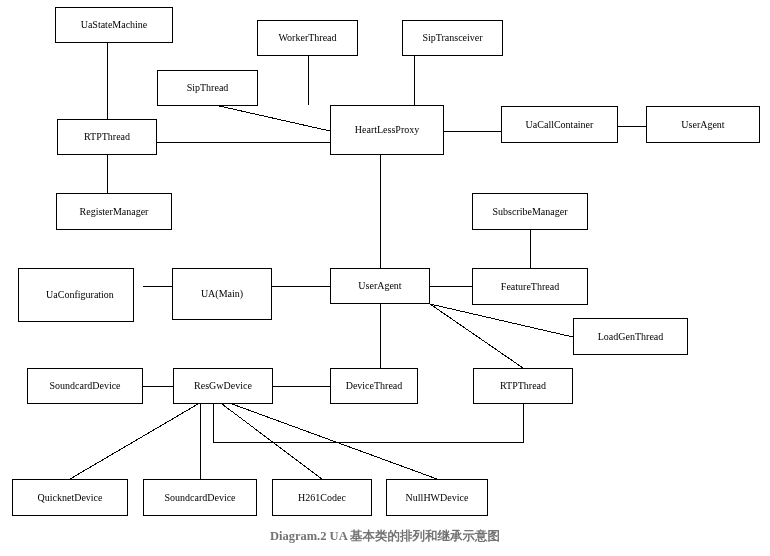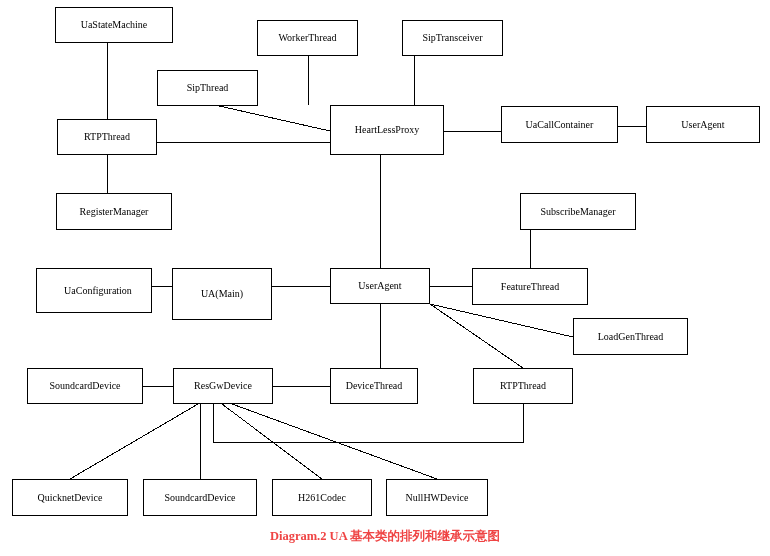--- a/index.html
+++ b/index.html
@@ -44,21 +44,21 @@
   }
   #caption {
     position: absolute;
     left: 0;
     top: 528px;
     width: 770px;
     text-align: center;
     font-family: "Liberation Serif", "DejaVu Serif", serif;
     font-weight: bold;
     font-size: 12.5px;
-    color: #ef4444;
+    color: #737373;
     z-index: 3;
   }
 </style>
 </head>
 <body>
 
 <div id="canvas">
 
   <svg id="edges" viewBox="0 0 770 556" xmlns="http://www.w3.org/2000/svg">
       <polyline points="107,43 107,119" fill="none" stroke="#000000" stroke-width="1" shape-rendering="crispEdges"></polyline>
@@ -107,24 +107,24 @@
       </div>
       <div class="node" style="left: 646px; top: 106px; width: 114px; height: 37px;">
         <span class="node-label">UserAgent</span>
       </div>
       <div class="node" style="left: 57px; top: 119px; width: 100px; height: 36px;">
         <span class="node-label">RTPThread</span>
       </div>
       <div class="node" style="left: 56px; top: 193px; width: 116px; height: 37px;">
         <span class="node-label">RegisterManager</span>
       </div>
-      <div class="node" style="left: 472px; top: 193px; width: 116px; height: 37px; margin-left: 48px;">
+      <div class="node" style="left: 472px; top: 193px; width: 116px; height: 37px;">
         <span class="node-label">SubscribeManager</span>
       </div>
-      <div class="node" style="left: 36px; top: 268px; width: 116px; height: 45px; padding-left: 8px;">
+      <div class="node" style="left: 18px; top: 268px; width: 116px; height: 54px; padding-left: 8px;">
         <span class="node-label">UaConfiguration</span>
       </div>
       <div class="node" style="left: 172px; top: 268px; width: 100px; height: 52px;">
         <span class="node-label">UA(Main)</span>
       </div>
       <div class="node" style="left: 330px; top: 268px; width: 100px; height: 36px;">
         <span class="node-label">UserAgent</span>
       </div>
       <div class="node" style="left: 472px; top: 268px; width: 116px; height: 37px;">
         <span class="node-label">FeatureThread</span>

